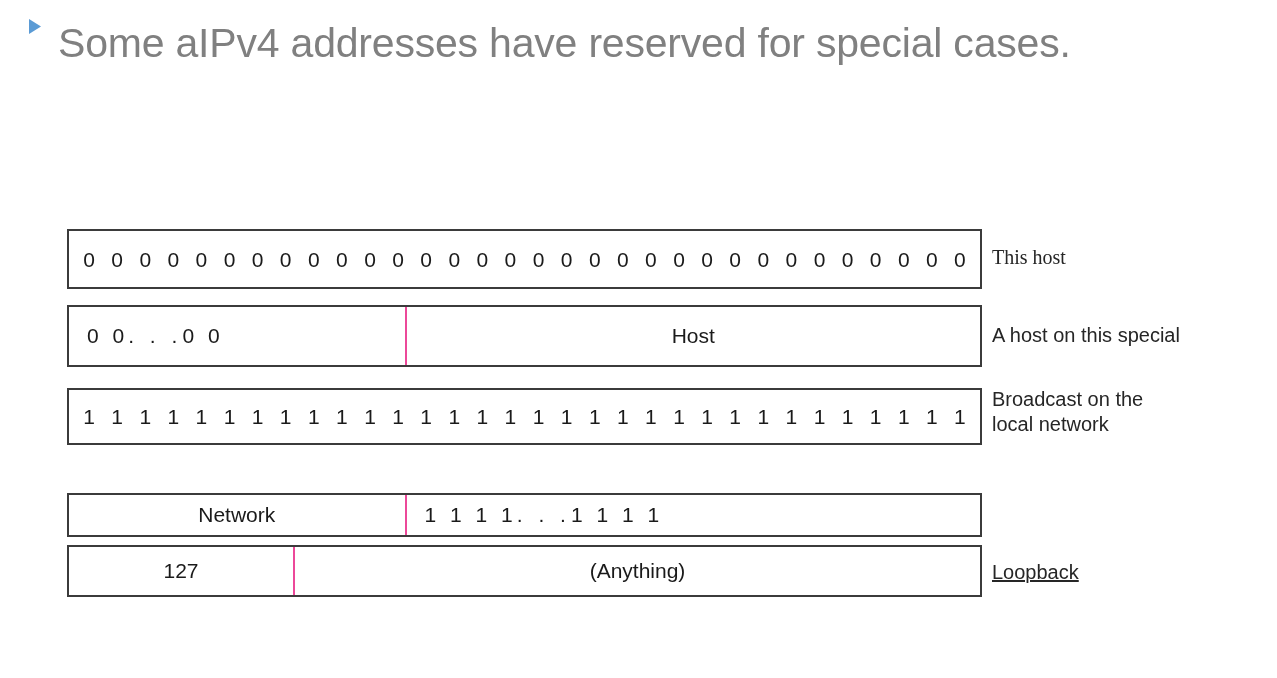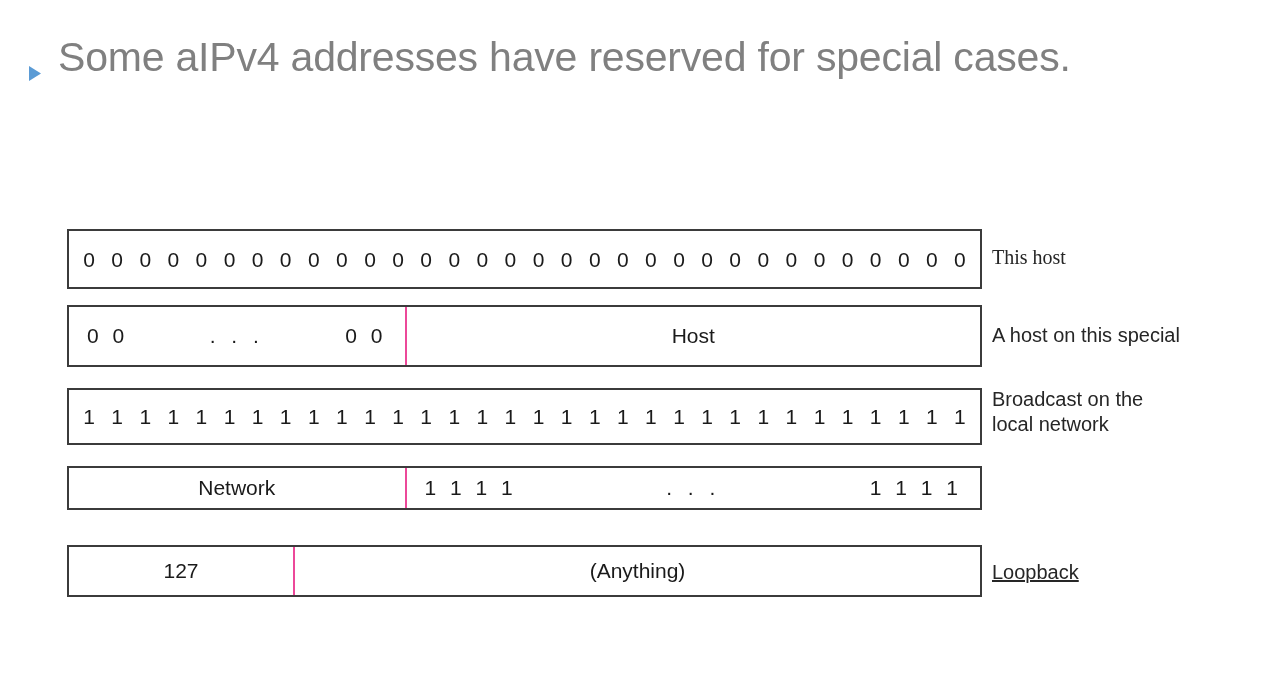--- a/index.html
+++ b/index.html
@@ -17,21 +17,21 @@
   }
 
   
   #slide-title {
     position: absolute;
     left: 0px;
     top: 18px;
     width: 1260px;
     height: 64px;
     display: flex;
-    align-items: flex-end;
+    align-items: flex-start;
   }
   #bullet-marker {
     width: 14px;
     height: 17px;
     margin-left: 28px;
     margin-right: 16px;
     flex: 0 0 auto;
     display: block;
   }
   #title-text {
@@ -94,21 +94,21 @@
     font-size: 21px;
     line-height: 22px;
     color: #1a1a1a;
   }
   
   .pattern {
     width: 100%;
     display: flex;
     flex-direction: row;
     align-items: center;
-    justify-content: space-between;
+    justify-content: flex-start;
     padding: 0 18px;
     box-sizing: border-box;
     font-size: 21px;
     line-height: 22px;
     color: #1a1a1a;
   }
   .pattern .grp { letter-spacing: 4px; }
   .pattern .dots { letter-spacing: 5px; }
 
   
@@ -118,21 +118,21 @@
     font-size: 20px;
     line-height: 25px;
     color: #262626;
     white-space: pre-line;
   }
 
   
   #row-1 { top: 229px; height: 60px; }
   #row-2 { top: 305px; height: 62px; }
   #row-3 { top: 388px; height: 57px; }
-  #row-4 { top: 466px; height: 44px; }
+  #row-4 { top: 493px; height: 44px; }
   #row-5 { top: 545px; height: 52px; }
 
   #cap-1 { top: 245px; font-family: Liberation Serif, serif; }
   #cap-2 { top: 323px; }
   #cap-3 { top: 387px; }
   #cap-4 { top: 467px; }
   #cap-5 { top: 560px; text-decoration: underline; }
 </style>
 </head>
 <body>

